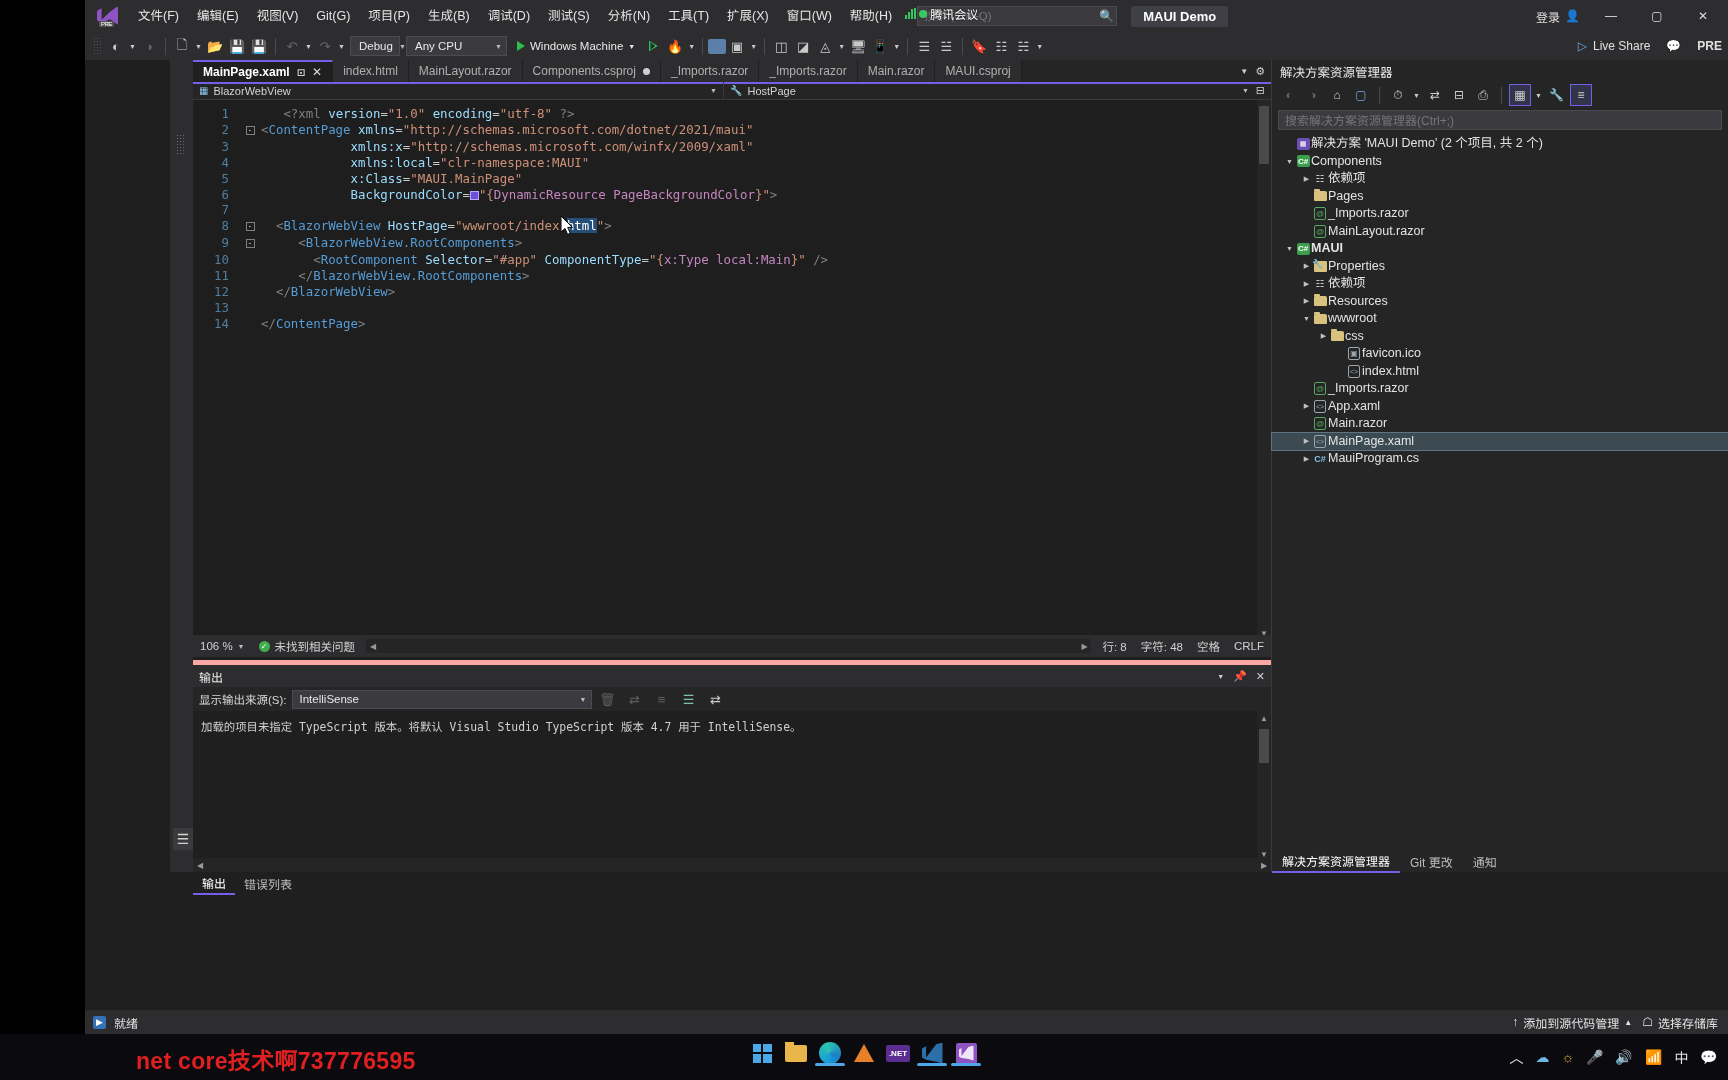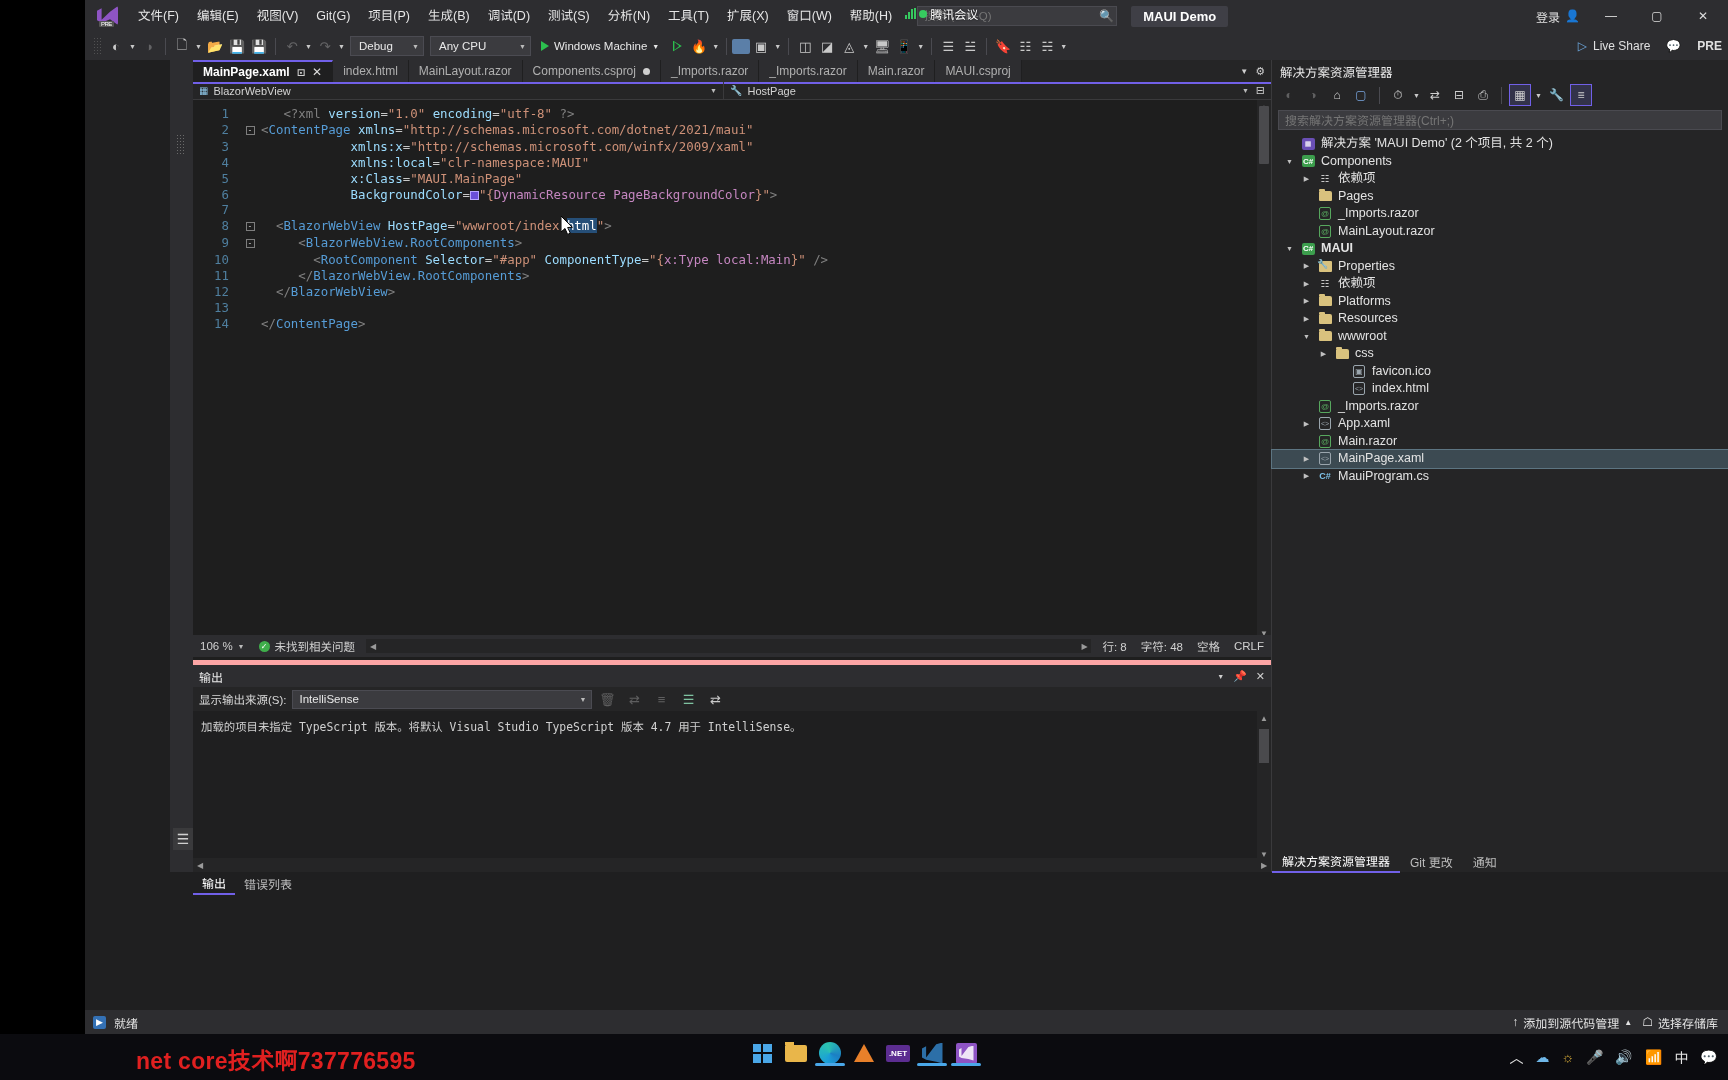--- a/index.html
+++ b/index.html
@@ -219,21 +219,21 @@
   .sol-head { height:22px; display:flex; align-items:center; padding:0 8px; font-size:12.5px; color:#e9e9e9; }
   .sol-toolbar { height:26px; display:flex; align-items:center; gap:2px; padding:0 6px; }
   .sbtn { width:22px; height:22px; display:flex; align-items:center; justify-content:center;
           color:#cfcfcf; font-size:12px; border:1px solid transparent; }
   .sbtn.on { border:1px solid #7160e8; background:#33334a; }
   .sbtn.dis{ opacity:.35; }
   .sol-search { height:20px; margin:2px 6px 3px 6px; background:#3b3b3f; border:1px solid #4a4a50; }
   .sol-search input { width:100%; height:100%; background:transparent; border:0; outline:0;
                       color:#9d9d9d; font-size:12px; padding:0 6px; font-family:inherit; }
   .tree { padding-top:2px; font-size:12.5px; color:#e3e3e3; }
-  .trow { height:17.5px; display:flex; align-items:center; gap:5px; white-space:nowrap; }
+  .trow { height:17.5px; display:flex; align-items:center; white-space:nowrap; }
   .trow.selected { background:#3c4a52; outline:1px solid #5d7582; }
   .exp { width:11px; text-align:center; font-size:7px; color:#c0c0c0; flex:none; }
   .ti { width:16px; height:14px; flex:none; display:flex; align-items:center; justify-content:center;
         font-size:10px; }
   .tlabel { line-height:17px; }
   .bold { font-weight:bold; }
   
   .ic-folder { width:13px; height:10px; background:#d9c27e; border-radius:1px 2px 1px 1px; position:relative; }
   .ic-folder:before{ content:""; position:absolute; left:0; top:-2px; width:6px; height:2px; background:#d9c27e; border-radius:1px 1px 0 0;}
   .ic-cs { width:13px; height:12px; background:#3c9e4d; color:#fff; font-size:8px; font-weight:bold;
@@ -365,21 +365,21 @@
     <div class="caret">▼</div>
     <div class="tbtn" style="color:#d9c27e">📂</div>
     <div class="tbtn" style="color:#6da9e0">💾</div>
     <div class="tbtn" style="color:#6da9e0">💾</div>
     <div class="sep"></div>
     <div class="tbtn dis">↶</div>
     <div class="caret">▼</div>
     <div class="tbtn dis">↷</div>
     <div class="caret">▼</div>
 
-    <div class="combo" style="width:74px">
+    <div class="combo" style="width:50px">
       <span class="cv">Debug</span>
       <span class="ca">▼</span>
     </div>
     <div class="combo" style="width:101px">
       <span class="cv">Any CPU</span>
       <span class="ca">▼</span>
     </div>
     <div class="runbtn">
       <span class="tri"></span>
       <span>Windows Machine</span>
@@ -652,27 +652,20 @@
         <span class="ti">
               <span class="ic-dep">☷</span>
             </span>
         <span class="tlabel">依赖项</span>
       </div>
       <div class="trow" style="padding-left:29px">
         <span class="exp">▶</span>
         <span class="ti">
               <span class="ic-folder"></span>
             </span>
-        <span class="tlabel">Platforms</span>
-      </div>
-      <div class="trow" style="padding-left:29px">
-        <span class="exp">▶</span>
-        <span class="ti">
-              <span class="ic-folder"></span>
-            </span>
         <span class="tlabel">Resources</span>
       </div>
       <div class="trow" style="padding-left:29px">
         <span class="exp">▼</span>
         <span class="ti">
               <span class="ic-folder"></span>
             </span>
         <span class="tlabel">wwwroot</span>
       </div>
       <div class="trow" style="padding-left:46px">

